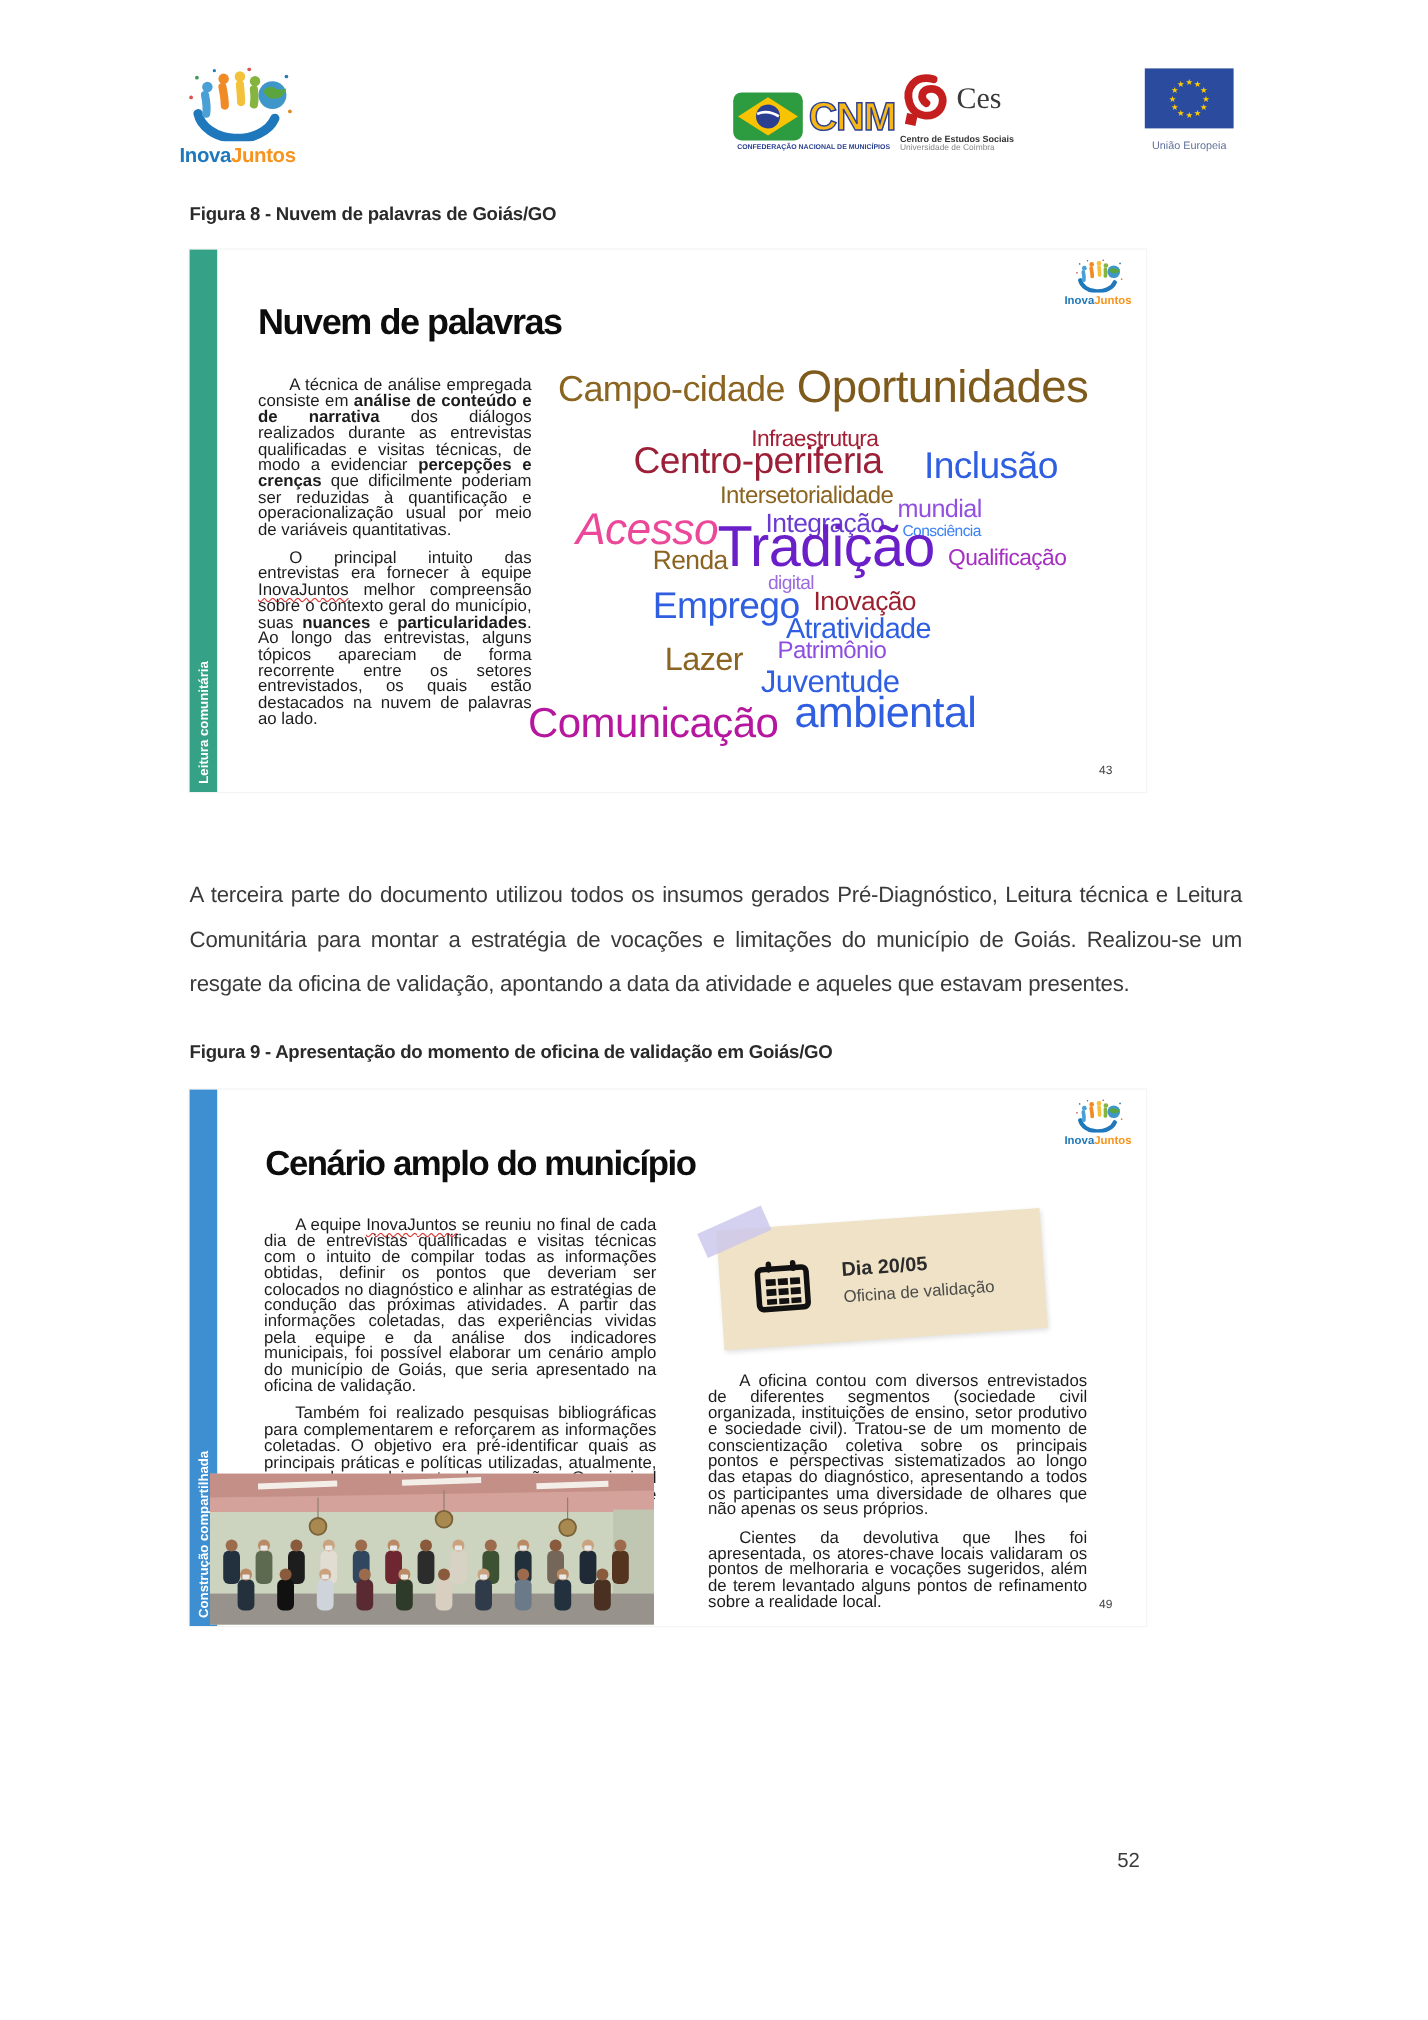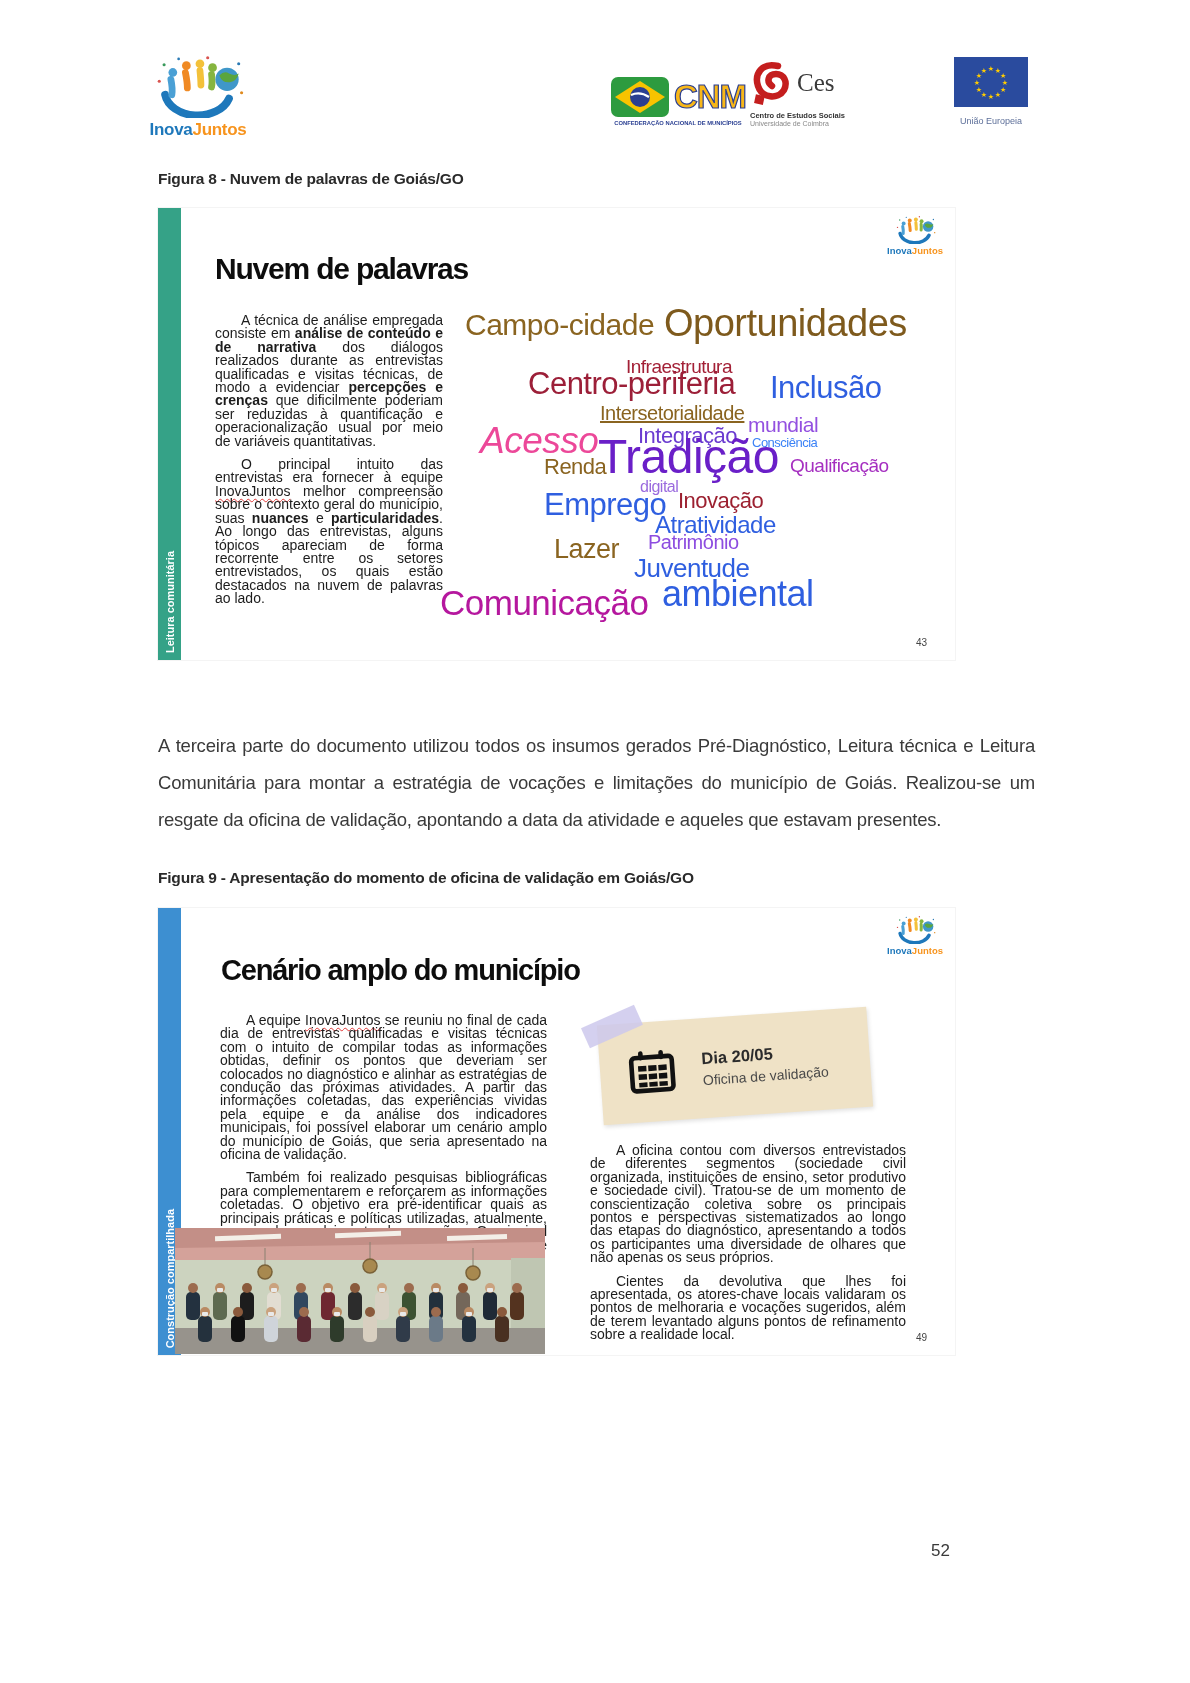--- a/index.html
+++ b/index.html
@@ -173,21 +173,21 @@
       <p><span>A técnica de análise empregada consiste em </span><b>análise de conteúdo e de narrativa</b><span> dos diálogos realizados durante as entrevistas qualificadas e visitas técnicas, de modo a evidenciar </span><b>percepções e crenças</b><span> que dificilmente poderiam ser reduzidas à quantificação e operacionalização usual por meio de variáveis quantitativas.</span></p>
       <p><span>O principal intuito das entrevistas era fornecer à equipe </span><span class="spellcheck">InovaJuntos</span><span> melhor compreensão sobre o contexto geral do município, suas </span><b>nuances</b><span> e </span><b>particularidades</b><span>. Ao longo das entrevistas, alguns tópicos apareciam de forma recorrente entre os setores entrevistados, os quais estão destacados na nuvem de palavras ao lado.</span></p>
     </div>
 
     <div id="wordcloud">
         <span class="wc-word" style="left: 25px; top: 10px; font-size: 30px; color: rgb(138, 100, 32);">Campo-cidade</span>
         <span class="wc-word" style="left: 224px; top: 4px; font-size: 38px; color: rgb(126, 90, 29);">Oportunidades</span>
         <span class="wc-word" style="left: 186px; top: 57px; font-size: 19px; color: rgb(163, 32, 54);">Infraestrutura</span>
         <span class="wc-word" style="left: 88px; top: 68px; font-size: 31px; color: rgb(156, 31, 56);">Centro-periferia</span>
         <span class="wc-word" style="left: 330px; top: 72px; font-size: 31px; color: rgb(47, 95, 224);">Inclusão</span>
-        <span class="wc-word" style="left: 160px; top: 103px; font-size: 20px; color: rgb(138, 100, 32); text-decoration: underline;">Intersetorialidade</span>
+        <span class="wc-word" style="left: 160px; top: 103px; font-size: 20px; color: rgb(138, 100, 32);">Intersetorialidade</span>
         <span class="wc-word" style="left: 308px; top: 114px; font-size: 21px; color: rgb(147, 80, 224);">mundial</span>
         <span class="wc-word" style="left: 198px; top: 125px; font-size: 22px; color: rgb(106, 59, 208);">Integração</span>
         <span class="wc-word" style="left: 312px; top: 136px; font-size: 13px; color: #3b82f6;">Consciência</span>
         <span class="wc-word" style="left: 40px; top: 122px; font-size: 37px; color: #ec4899; font-style: italic;">Acesso</span>
         <span class="wc-word" style="left: 104px; top: 156px; font-size: 22px; color: rgb(138, 100, 32);">Renda</span>
         <span class="wc-word" style="left: 158px; top: 133px; font-size: 48px; color: rgb(106, 31, 200);">Tradição</span>
         <span class="wc-word" style="left: 350px; top: 156px; font-size: 19px; color: rgb(165, 47, 192);">Qualificação</span>
         <span class="wc-word" style="left: 200px; top: 179px; font-size: 16px; color: rgb(154, 106, 222);">digital</span>
         <span class="wc-word" style="left: 104px; top: 189px; font-size: 31px; color: rgb(47, 95, 224);">Emprego</span>
         <span class="wc-word" style="left: 238px; top: 190px; font-size: 22px; color: rgb(156, 32, 48);">Inovação</span>

